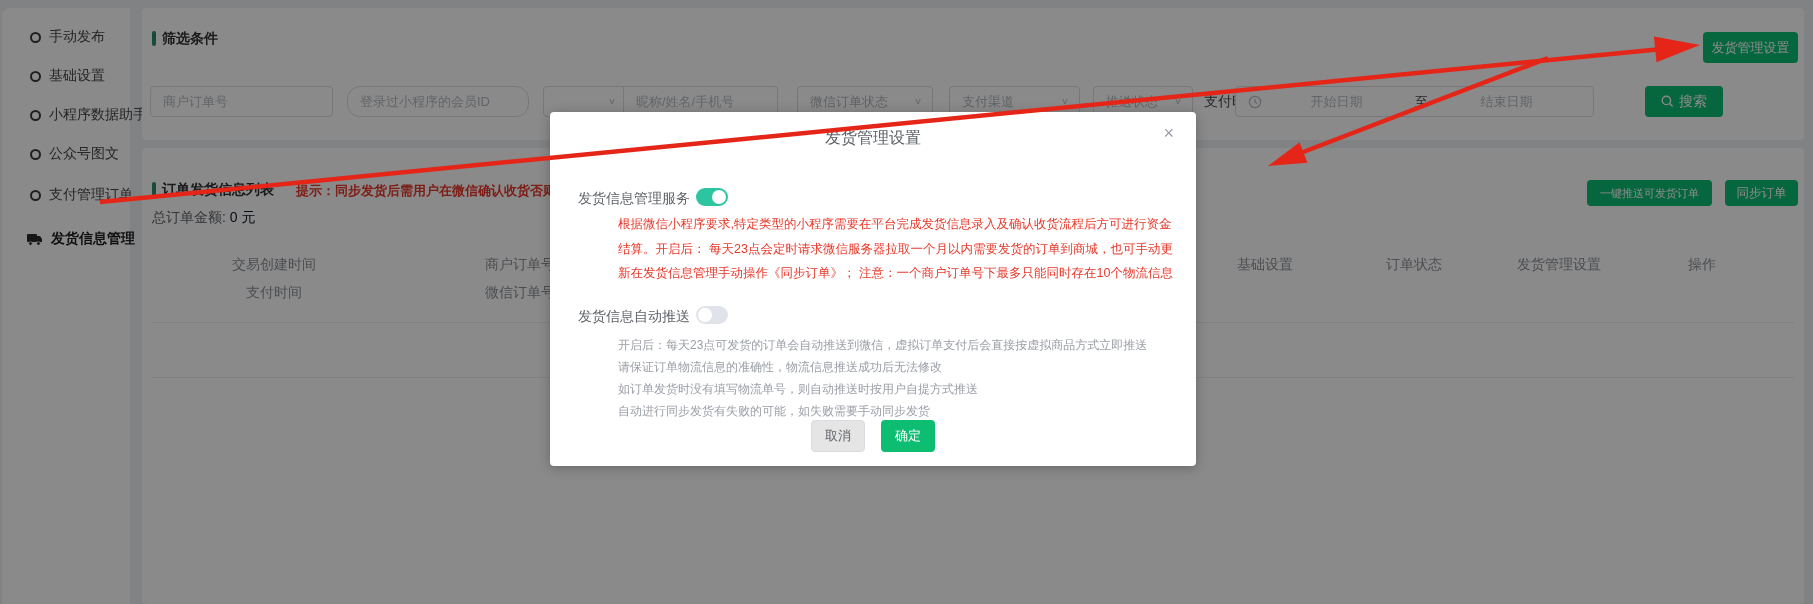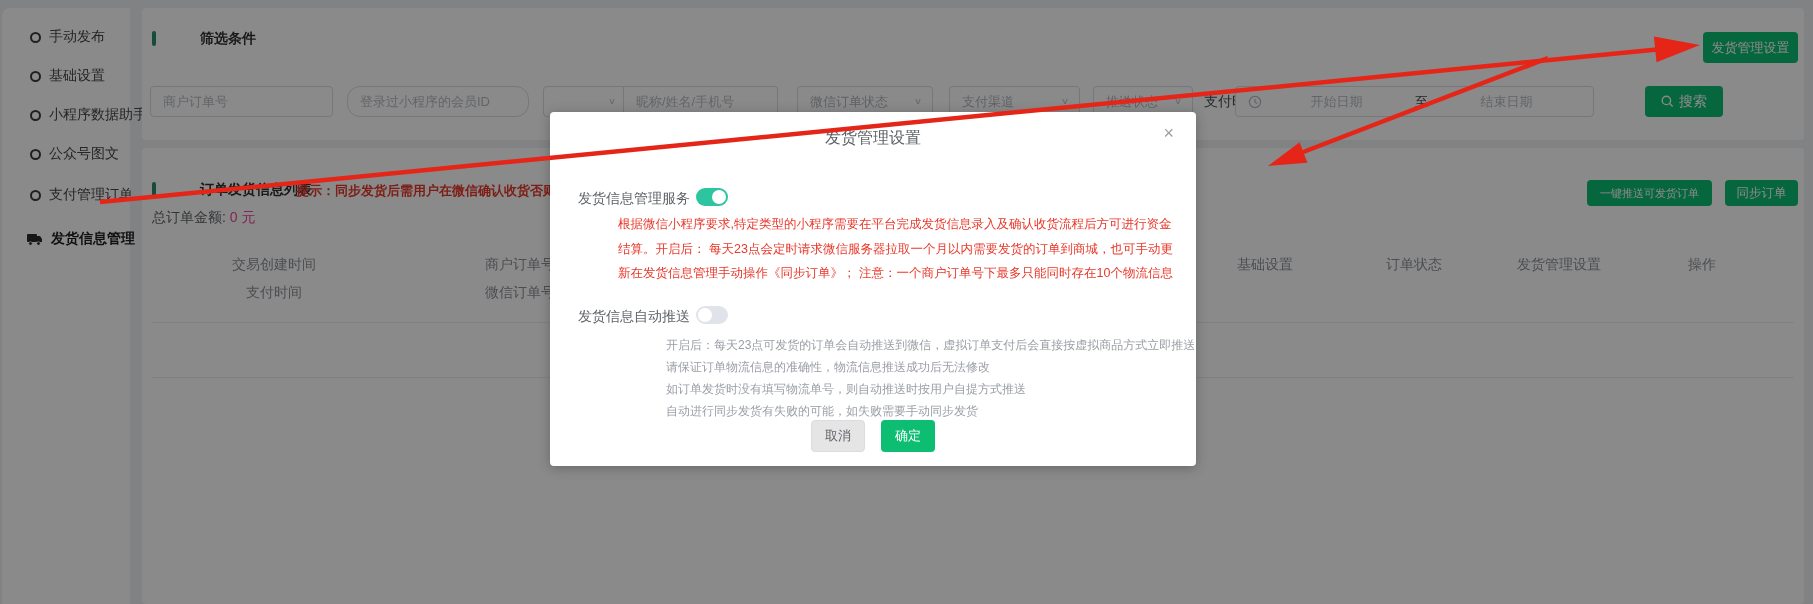--- a/index.html
+++ b/index.html
@@ -19,21 +19,21 @@
   .side-item .lbl { margin-left:8px; font-size:14px; color:#474747; white-space:nowrap; }
   .side-item.active .lbl { color:#1e1e1e; font-weight:bold; }
   .truck { margin-left:25px; flex:none; display:block; }
 
   
   .card { position:absolute; background:#fff; border-radius:4px; }
   #filter-card { left:142px; top:8px; width:1662px; height:132px; }
   #list-card   { left:142px; top:148px; width:1662px; height:456px; }
 
   .sec-bar { position:absolute; width:4px; height:15px; background:#2e8b6a; border-radius:2px; }
-  .sec-title { position:absolute; font-size:14px; font-weight:bold; color:#303133; white-space:nowrap;margin-left:38px; }
+  .sec-title { position:absolute; font-size:14px; font-weight:bold; color:#303133; white-space:nowrap; }
 
   
   .f-input { position:absolute; top:78px; height:31px; border:1px solid #d9dce3; border-radius:4px;
              background:#fff; font-size:13px; color:#333; padding:0 12px; outline:none; }
   .f-input::placeholder { color:#b6bac2; }
   .f-select { position:absolute; top:78px; height:31px; border:1px solid #d9dce3; border-radius:4px;
               background:#fff; display:flex; align-items:center; padding:0 10px 0 12px;
               font-size:13px; color:#b0b4bc; cursor:pointer; }
   .f-select .txt { flex:1; white-space:nowrap; overflow:hidden; }
   .chev { font-size:11px; color:#c0c4cc; margin-left:6px; transform:scaleY(.8); }
@@ -46,21 +46,21 @@
   .date-box .ph { color:#b6bac2; flex:1; text-align:center; white-space:nowrap; }
   .date-box .to { color:#45484d; padding:0 4px; }
 
   .btn { display:flex; align-items:center; justify-content:center; border-radius:4px;
          color:#fff; cursor:pointer; white-space:nowrap; border:none; }
   .btn-green { background:#0cbd72; }
 
   
   .tip-red { position:absolute; font-size:13px; font-weight:bold; color:#e8382a; white-space:nowrap; }
   .total-line { position:absolute; font-size:14px; color:#5f6368; white-space:nowrap; }
-  .total-line b { color:#ec4899; font-weight:normal; }
+  .total-line b { color:#0f172a; font-weight:normal; }
 
   .th { position:absolute; transform:translateX(-50%); font-size:14px; color:#8c9097;
         text-align:center; white-space:nowrap; line-height:20px; }
   .th div { margin-bottom:8px; }
   .hline { position:absolute; left:10px; right:10px; height:1px; background:#ebeef0; }
 
   
   #mask { position:absolute; inset:0; background:rgba(0,0,0,0.46); z-index:50; }
 
   
@@ -73,21 +73,21 @@
   .m-row-label { position:absolute; font-size:14px; color:#5f6368; white-space:nowrap; }
   .switch { position:absolute; width:32px; height:18px; border-radius:9px; cursor:pointer; }
   .switch .knob { position:absolute; top:2px; width:14px; height:14px; border-radius:50%; background:#fff; }
   .switch.on  { background:#2cc5a0; }
   .switch.on .knob { right:2px; }
   .switch.off { background:#e0e4ea; }
   .switch.off .knob { left:2px; }
   .m-red  { position:absolute; left:68px; width:575px; font-size:12.5px; color:#e8382a; }
   .m-red  div { height:24.5px; line-height:24.5px; white-space:nowrap; }
   .m-gray { position:absolute; left:68px; width:575px; font-size:12px; color:#9a9ea6; }
-  .m-gray div { height:22px; line-height:22px; white-space:nowrap;margin-left:48px; }
+  .m-gray div { height:22px; line-height:22px; white-space:nowrap; }
   .m-btn { position:absolute; width:54px; height:32px; font-size:13px; border-radius:4px;
            display:flex; align-items:center; justify-content:center; cursor:pointer; }
   .m-cancel { left:261px; top:308px; background:#e5e5e5; border:1px solid #d9dce1; color:#5f6368; }
   .m-ok     { left:331px; top:308px; background:#0cbd72; color:#fff; }
 
   
   #annot { position:absolute; inset:0; z-index:100; pointer-events:none; }
 </style>
 </head>
 <body>

